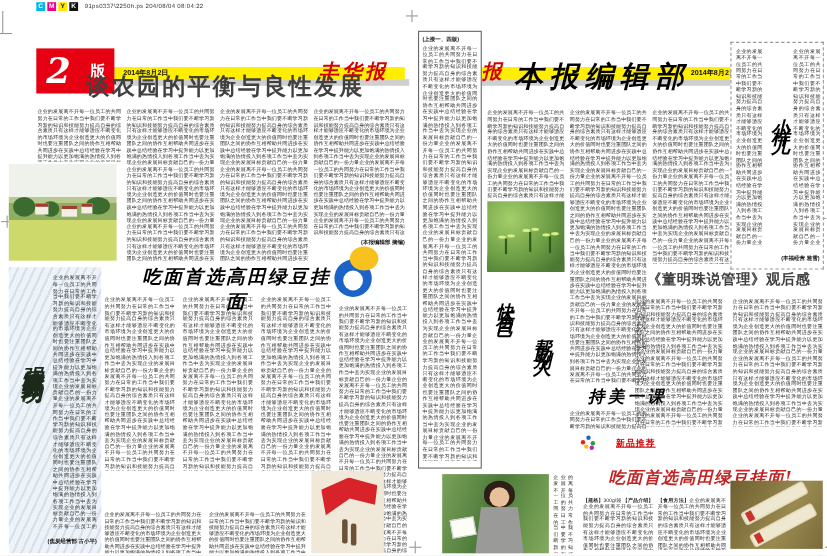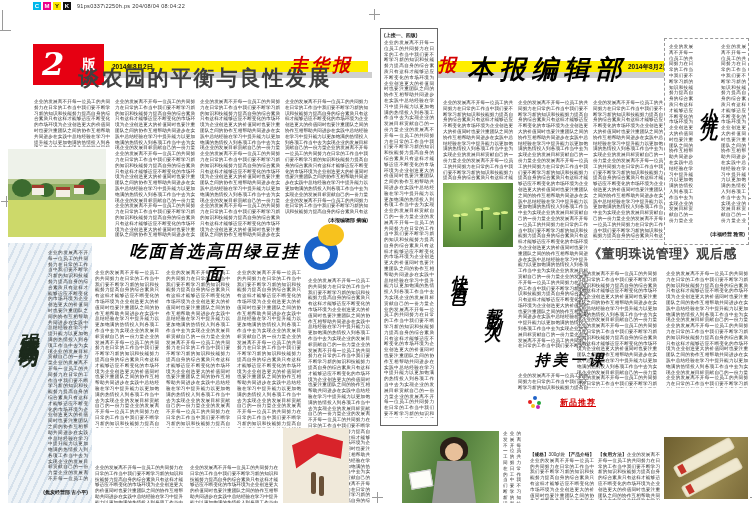--- a/index.html
+++ b/index.html
@@ -208,20 +208,21 @@
 
   <div class="abs" style="left:524px;top:392px;width:226px;height:112px;background:#fff;">
     <div class="abs dotcluster" style="left:4px;top:4px;width:14px;height:12px;">
       <span style="left:0;top:4px;background:#e62020;"></span>
       <span style="left:5px;top:0;background:#1f63c8;"></span>
       <span style="left:9px;top:5px;background:#23a33c;"></span>
       <span style="left:3px;top:8px;background:#f2c21a;"></span>
       <span style="left:8px;top:9px;background:#c81fb4;"></span>
     </div>
     <div class="abs ad-badge" style="left:20px;top:5px;margin-left:16px;">新品推荐</div>
+    <div class="abs ad-head center" style="left:6px;top:33px;width:214px;font-size:15px;letter-spacing:1px;">吃面首选高田绿豆挂面!</div>
     <div class="abs ad-body" style="left:6px;top:60px;width:64px;height:48px;">
       <span class="ad-label">【规格】</span><span>300g/袋</span>
       <span class="ad-label">【产品介绍】</span><span>企业的发展离不开每一位员工的共同努力在日常的工作当中我们要不断学习新的知识和技能努力提高自身的综合素质只有这样才能够适应不断变化的市场环境为企业创造更大的价值同时也要注重团队之间的协作互相帮助共同进步在实践中总结经验在学习中提升能力以更加饱满的热情投入到各项工作当中去为实现企业的发展目标贡献自己的一份力量</span>
     </div>
     <div class="abs ad-body" style="left:74px;top:60px;width:62px;height:48px;">
       <span class="ad-label">【食用方法】</span><span>企业的发展离不开每一位员工的共同努力在日常的工作当中我们要不断学习新的知识和技能努力提高自身的综合素质只有这样才能够适应不断变化的市场环境为企业创造更大的价值同时也要注重团队之间的协作互相帮助共同进步在实践中总结经验在学习中提升能力以更加饱满的热情投入到各项工作当中去为实现企业的发展目标贡献自己的一份力量</span>
     </div>
     <div class="abs photo ph-noodle" style="left:140px;top:45px;width:84px;height:62px;">
       <div class="pack" style="left:8px;top:14px;transform:rotate(-28deg);"></div>
       <div class="pack" style="left:16px;top:34px;transform:rotate(-28deg);"></div>

